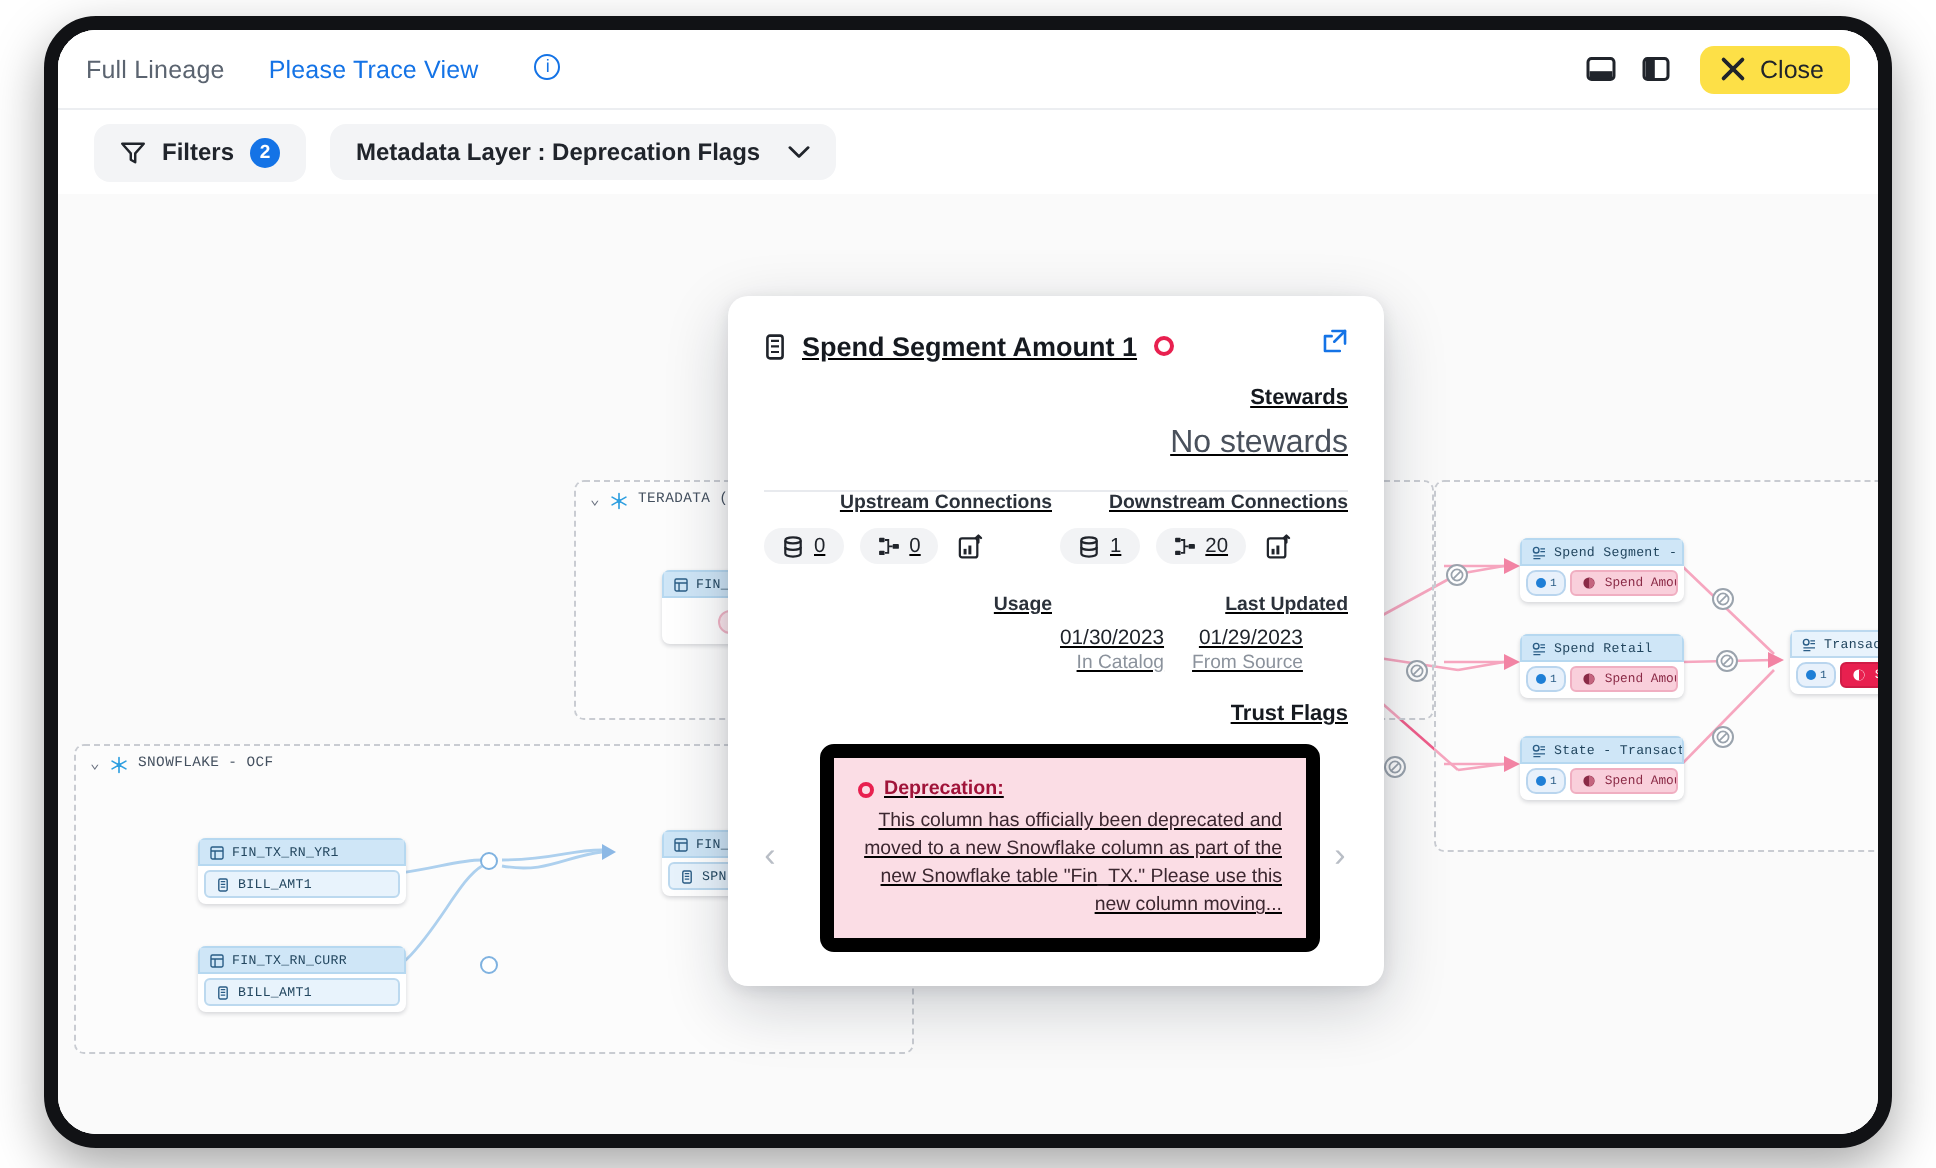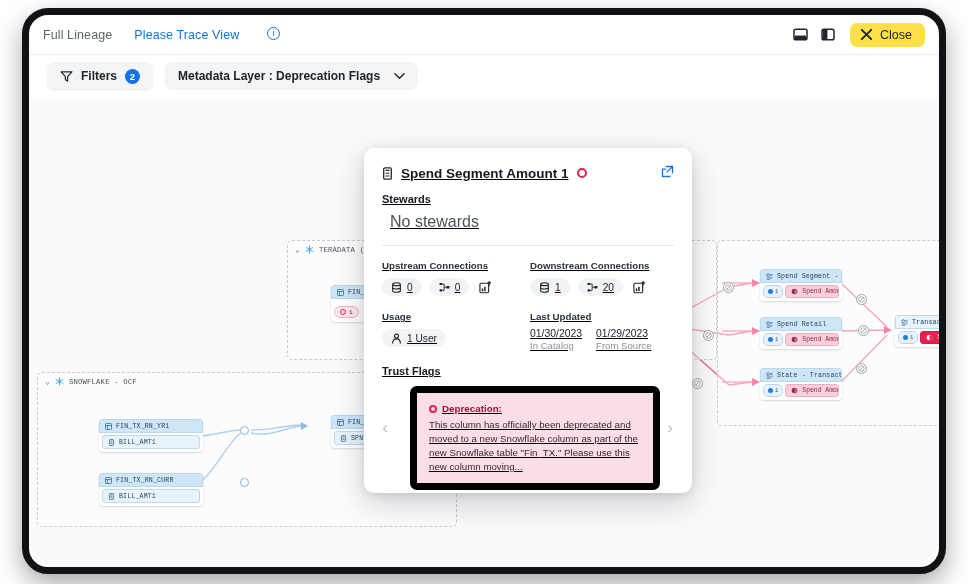--- a/index.html
+++ b/index.html
@@ -19,22 +19,23 @@
     width: 924px; height: 566px;
     border-radius: 26px;
     background: #ffffff;
     border: 7px solid #111215;
     box-shadow: 0 10px 26px rgba(0,0,0,.35);
     overflow: hidden;
   }
   .screen {
     position: absolute; inset: 0;
     background: #ffffff;
-    border-radius: 26px;
+    border-radius: 3px;
     overflow: hidden;
+    text-align: right;
   }
 
   
   .topbar {
     position: absolute; left: 0; top: 0; right: 0; height: 40px;
     background: #ffffff;
     display: flex; align-items: center;
     padding: 0 14px;
     border-bottom: 1px solid #eceef1;
   }
@@ -209,21 +210,21 @@
   .ring-lg {
     width: 10px; height: 10px; border-radius: 50%;
     border: 2.6px solid #e8204f; display: inline-block;
   }
   .ext-link { margin-left: auto; cursor: pointer; }
 
   .sec-title { font-size: 11px; font-weight: 700; color: #161a20; margin: 11px 0 0 0; }
   .sub-val { font-size: 16px; color: #4a515c; margin: 8px 0 0 8px; }
   .hr { height: 1px; background: #e8eaee; margin: 14px 0 0 0; }
 
-  .grid2 { display: flex; gap: 4px; margin-top: 14px; }
+  .grid2 { display: flex; gap: 4px; }
   .col { width: 50%; }
   .lbl { font-size: 9.7px; font-weight: 700; color: #2b313a; }
   .pill-row { display: flex; align-items: center; gap: 8px; margin-top: 7px; }
   .stat-pill {
     display: inline-flex; align-items: center; gap: 5px;
     background: #f2f3f5; border-radius: 11px;
     padding: 3.5px 9px; font-size: 10.2px; color: #20242b;
   }
   .plain-ic { padding: 2px; display: inline-flex; }
 
@@ -635,29 +636,20 @@
                   <svg width="13" height="13" viewBox="0 0 14 14">
                     <rect x="1" y="2.4" width="9.4" height="10.2" rx="1.2" fill="none" stroke="#20242b" stroke-width="1.2"></rect>
                     <rect x="3" y="8" width="1.6" height="3" fill="#20242b"></rect>
                     <rect x="5.6" y="6.2" width="1.6" height="4.8" fill="#20242b"></rect>
                     <path d="M11 4.6 V0.9 M9.6 2.2 L11 0.8 L12.4 2.2" fill="none" stroke="#20242b" stroke-width="1.2" stroke-linecap="round" stroke-linejoin="round"></path>
                   </svg>
                 </span>
               </div>
 
               <div class="lbl" style="margin-top:15px;">Usage</div>
-              <div class="pill-row">
-                <span class="stat-pill">
-                  <svg width="11" height="11" viewBox="0 0 12 12">
-                    <circle cx="6" cy="3.4" r="2.2" fill="none" stroke="#20242b" stroke-width="1.2"></circle>
-                    <path d="M1.8 11 C1.8 7.9 3.7 6.4 6 6.4 C8.3 6.4 10.2 7.9 10.2 11" fill="none" stroke="#20242b" stroke-width="1.2" stroke-linecap="round"></path>
-                  </svg>
-                  <span>1 User</span>
-                </span>
-              </div>
             </div>
 
             <div class="col">
               <div class="lbl">Downstream Connections</div>
               <div class="pill-row">
                 <span class="stat-pill">
                   <svg width="11" height="11" viewBox="0 0 12 12">
                     <ellipse cx="6" cy="2.4" rx="4.2" ry="1.6" fill="none" stroke="#20242b" stroke-width="1.2"></ellipse>
                     <path d="M1.8 2.4 V9.6 C1.8 10.5 3.7 11.2 6 11.2 C8.3 11.2 10.2 10.5 10.2 9.6 V2.4" fill="none" stroke="#20242b" stroke-width="1.2"></path>
                     <path d="M1.8 6 C1.8 6.9 3.7 7.6 6 7.6 C8.3 7.6 10.2 6.9 10.2 6" fill="none" stroke="#20242b" stroke-width="1.2"></path>

